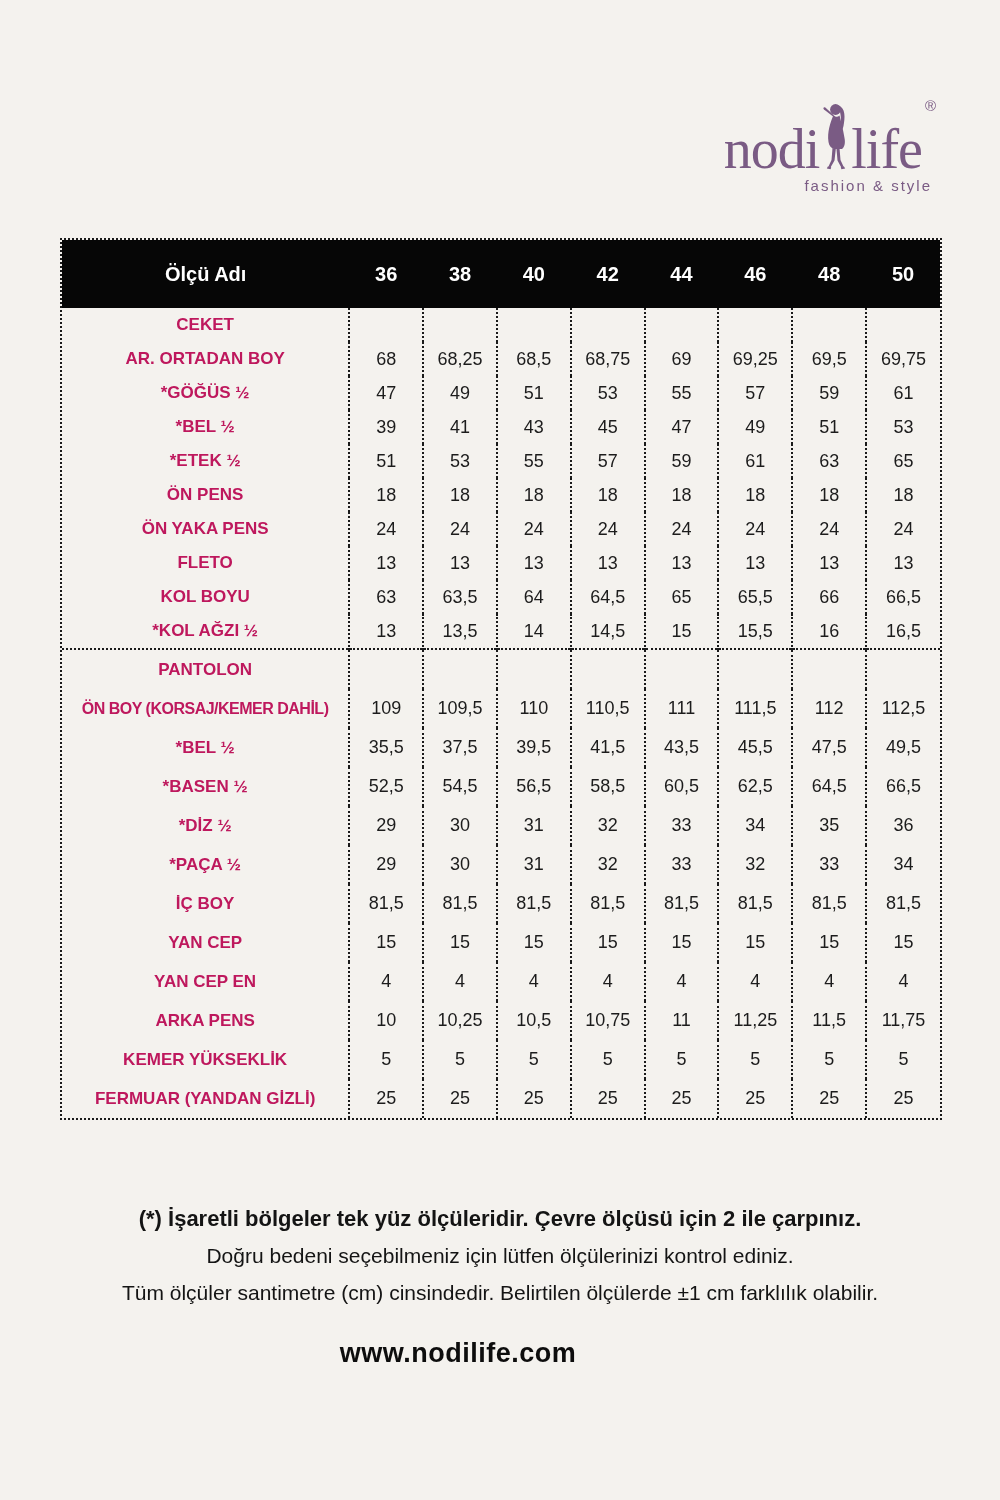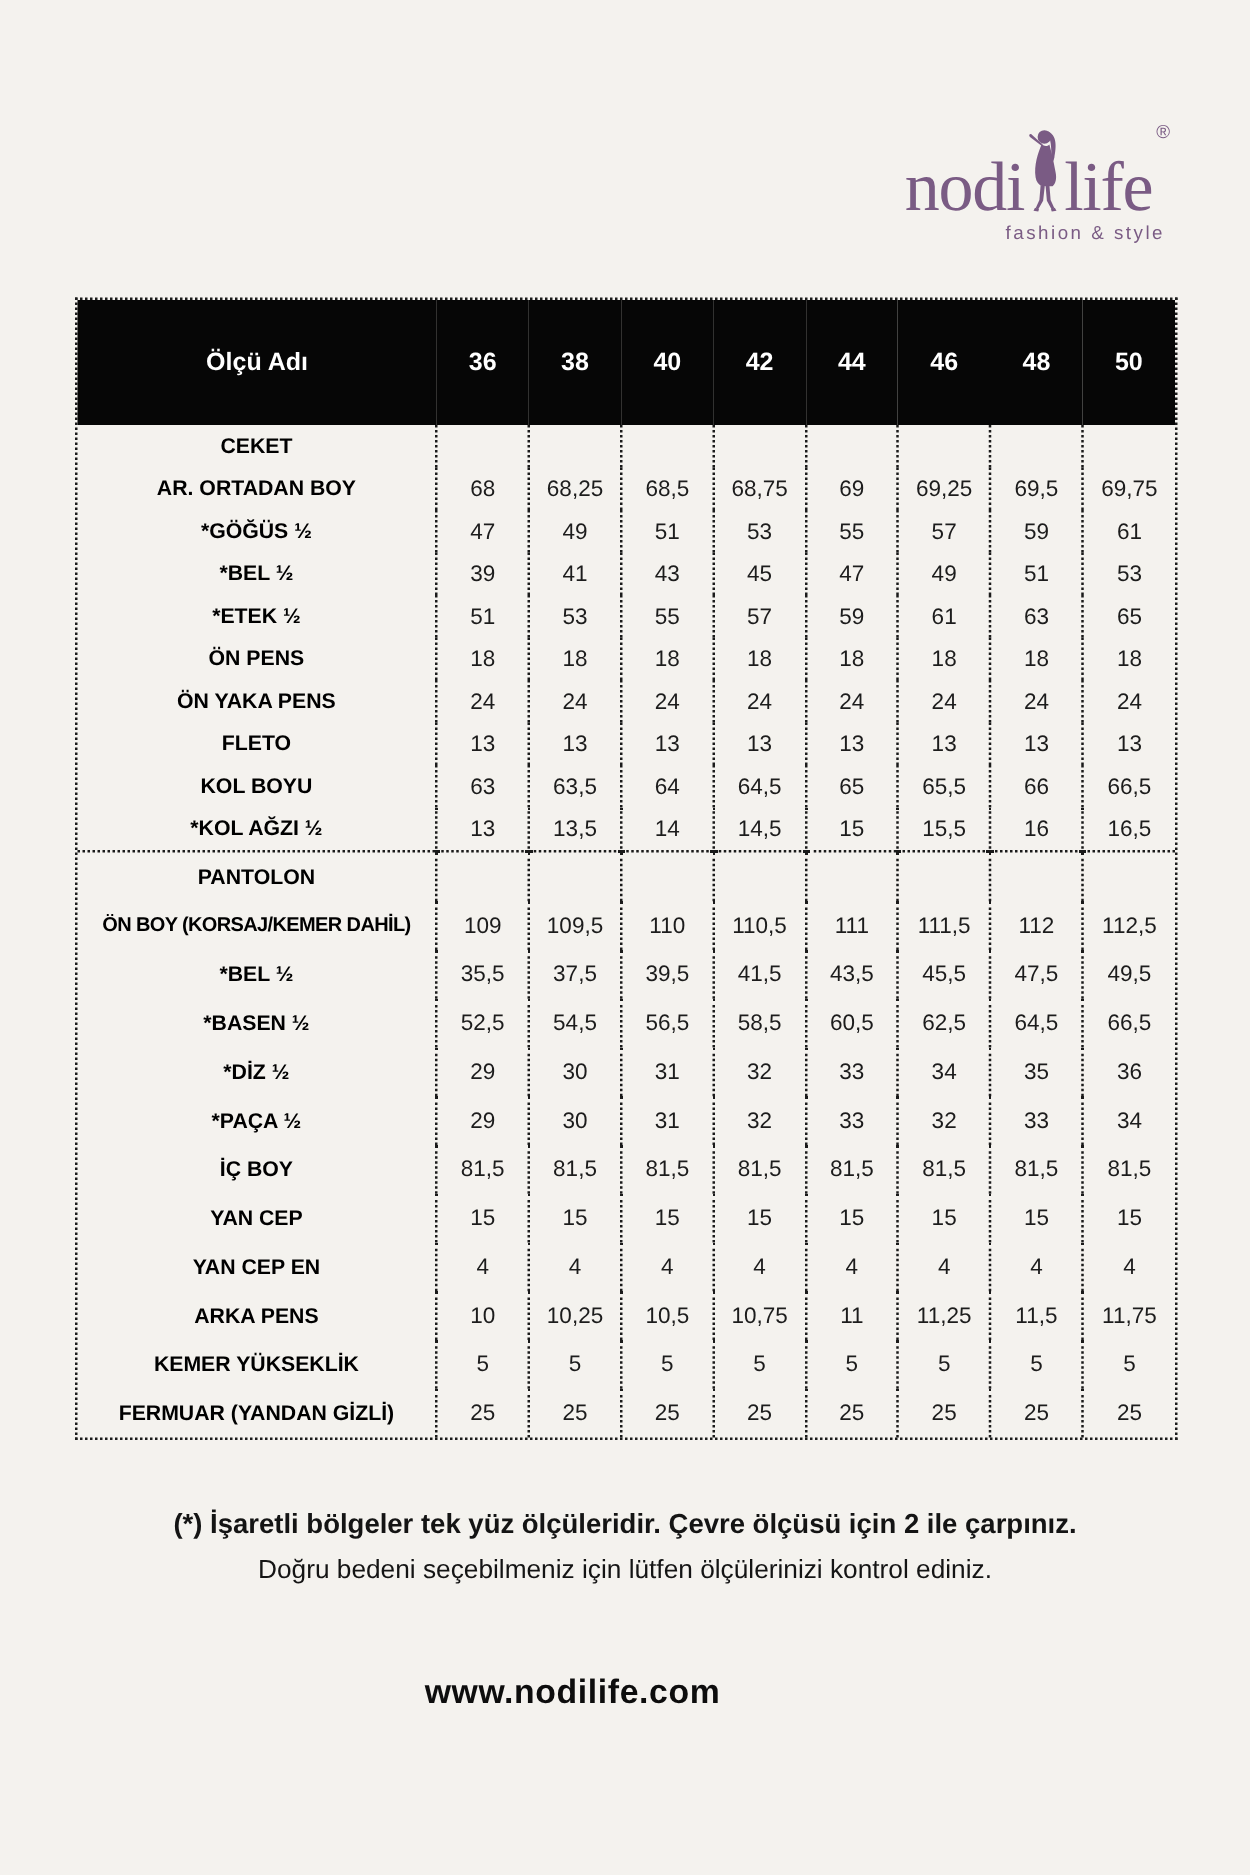--- a/index.html
+++ b/index.html
@@ -47,28 +47,28 @@
     border:2px dotted #1a1a1a;
     background:#f4f2ee;
   }
   table.size-table { border-collapse:collapse; width:100%; table-layout:fixed; }
   table.size-table col.c-label { width:284px; }
   table.size-table col.c-size  { width:73px; }
 
   thead th {
     background:#060606; color:#fff;
     height:68px; font-size:20px; font-weight:bold;
-    text-align:center; padding:16px;
+    text-align:center; padding:0;
   }
   tbody td {
     padding:0; text-align:center; vertical-align:middle;
     font-size:18px; color:#1c1c1c;
   }
   tbody td.row-label {
-    font-weight:bold; font-size:17px; color:#000000;
+    font-weight:bold; font-size:17px; color:#be185d;
     letter-spacing:0;
   }
   tbody td.row-label.long { font-size:16px; letter-spacing:-0.5px; }
   tbody td.val { border-left:2px dotted #1a1a1a; }
   tbody.sec-0 td { height:34px; }
   tbody.sec-1 td { height:39px; }
   tbody.sec-1 tr.section-head td { border-top:2px dotted #1a1a1a; }
   td.section-title { font-weight:bold; font-size:17px; }
 
   
@@ -387,17 +387,18 @@
             <td class="val">25</td>
             <td class="val">25</td>
           </tr>
         </tbody>
       </table>
   </div>
 
   <div class="notes">
     <div class="note-1">(*) İşaretli bölgeler tek yüz ölçüleridir. Çevre ölçüsü için 2 ile çarpınız.</div>
     <div class="note-2">Doğru bedeni seçebilmeniz için lütfen ölçülerinizi kontrol ediniz.</div>
+    <div class="note-3">Tüm ölçüler santimetre (cm) cinsindedir. Belirtilen ölçülerde ±1 cm farklılık olabilir.</div>
   </div>
 
   <div class="website-url">www.nodilife.com</div>
 
 </div>
 
 </body></html>

